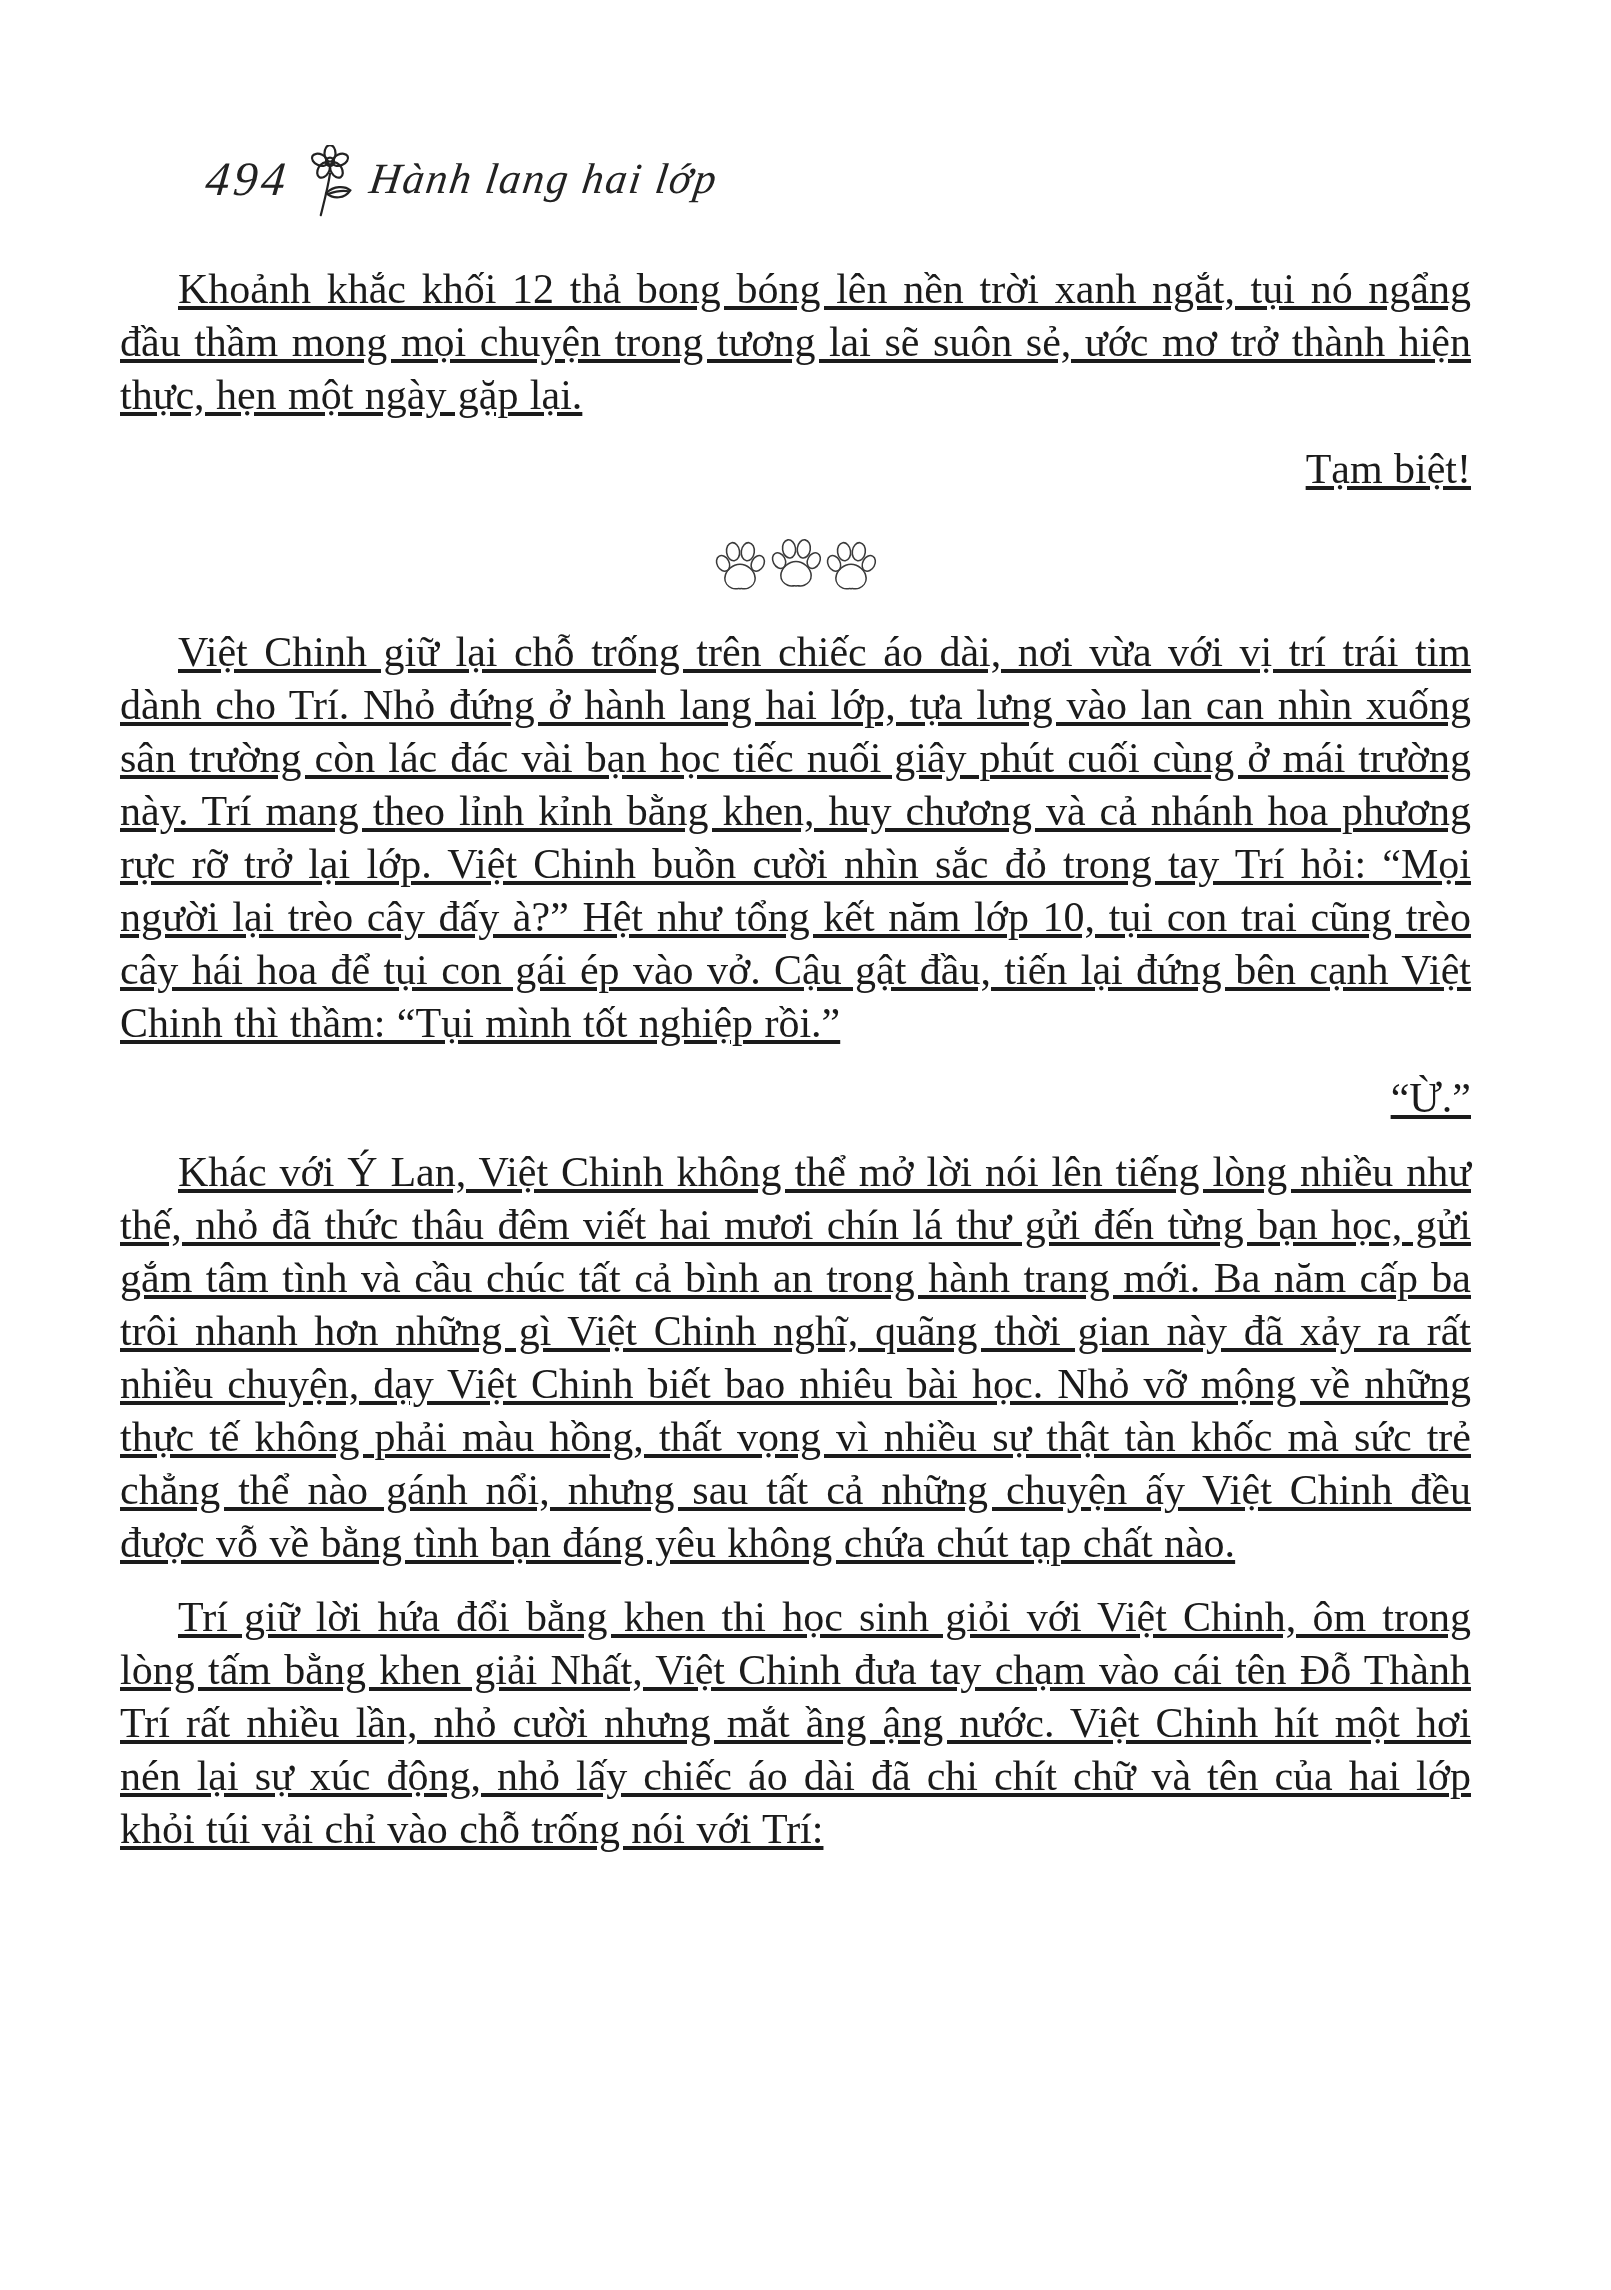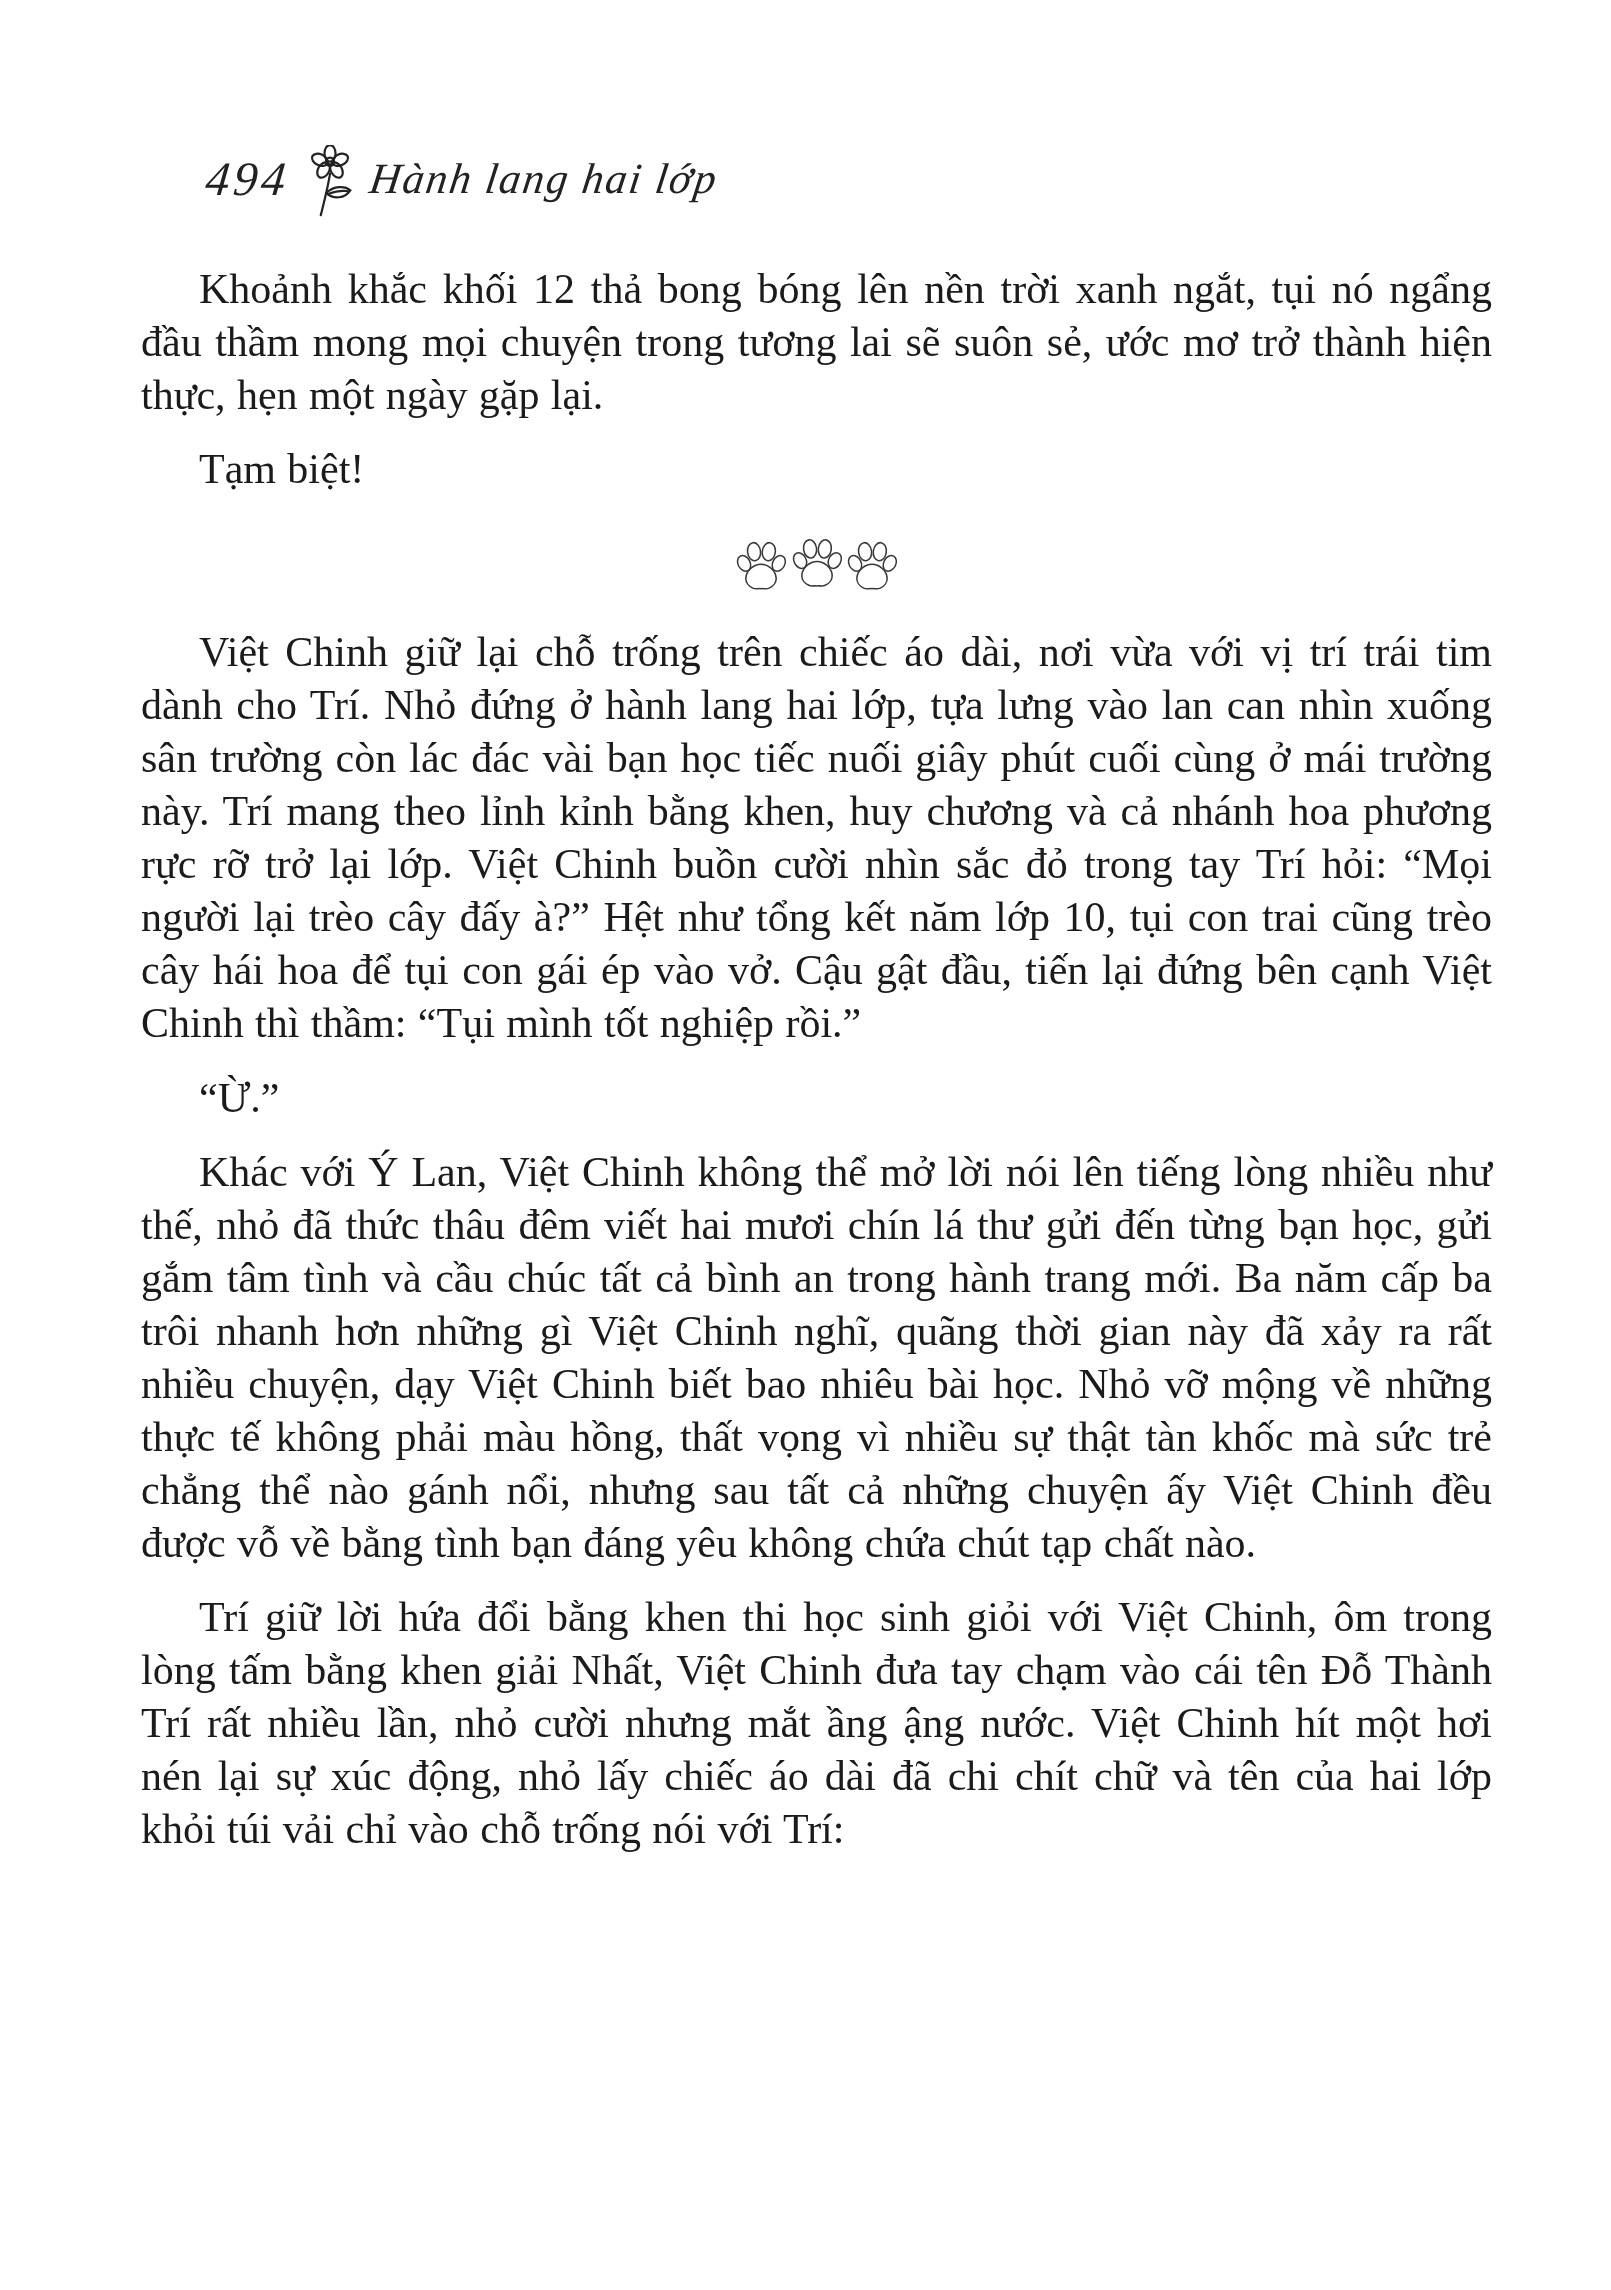--- a/index.html
+++ b/index.html
@@ -44,34 +44,35 @@
     font-size: 43px;
     line-height: 1;
     letter-spacing: 1.9px;
     transform: skewX(-8deg);
     white-space: nowrap;
   }
 
   
   .text-block {
     position: absolute;
-    left: 141px;
+    left: 120px;
     top: 263px;
     width: 1351px;
+    text-decoration: underline;
   }
   .para {
     margin: 0 0 21.3px 0;
     font-size: 42px;
     line-height: 53px;
     text-align: justify;
     text-indent: 58px;
     word-spacing: 0.9px;
   }
   .para.short {
-    text-align: left;
+    text-align: right;
   }
 
   
   .paw-divider {
     display: flex;
     justify-content: center;
     align-items: flex-end;
     gap: 3.7px;
     margin: 41px 0 33px 0;
     height: 56px;

